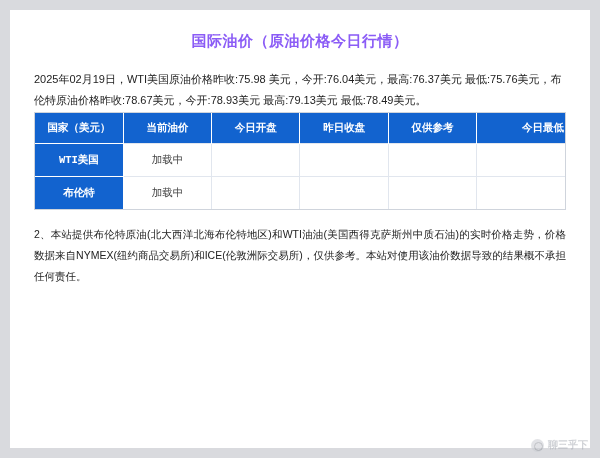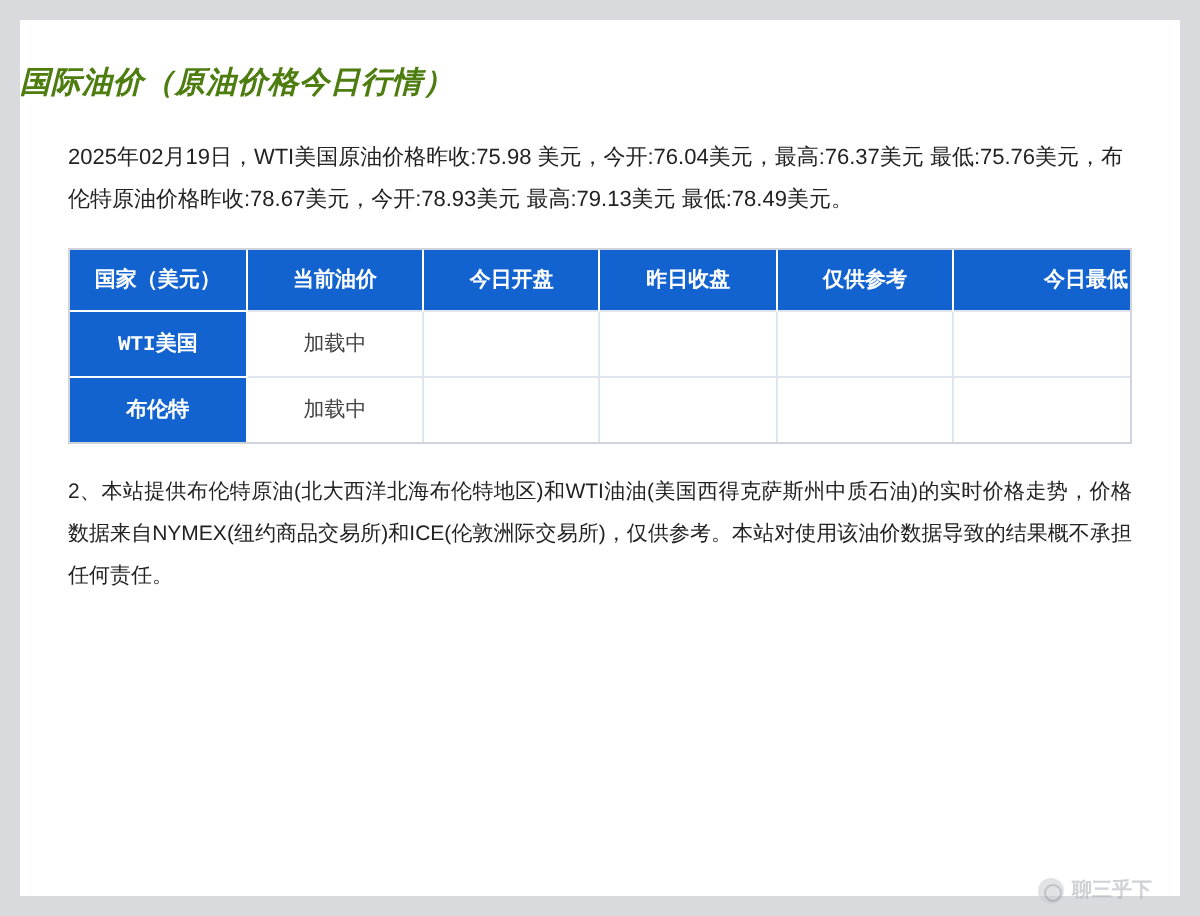--- a/index.html
+++ b/index.html
@@ -22,37 +22,36 @@
   .sheet {
     position: absolute;
     left: 10px;
     top: 10px;
     width: 580px;
     height: 438px;
     background: #ffffff;
     overflow: hidden;
   }
   .title {
-    text-align: left;
+    text-align: center;
     font-size: 15px;
     font-weight: bold;
-    color: #4d7c0f;
+    color: #8b5cf6;
     margin: 22px 0 0 0;
     letter-spacing: 0.5px;
-    font-style: italic;
   }
   .intro {
     margin: 18px 24px 0 24px;
     font-size: 11px;
     line-height: 1.95;
     color: #222;
     text-align: left;
   }
   .table-wrap {
-    margin: 12px 24px 0 24px;
+    margin: 0 24px 0 24px;
     border: 1px solid #cfd4dc;
     background: #a16207;
   }
   table.oil {
     width: 100%;
     border-collapse: collapse;
     table-layout: fixed;
   }
   table.oil th {
     background: #1263cf;
@@ -99,21 +98,21 @@
   }
   .para {
     margin: 14px 24px 0 24px;
     font-size: 10.5px;
     line-height: 2.0;
     color: #222;
     text-align: justify;
   }
   .watermark {
     position: absolute;
-    right: 24px;
+    right: 12px;
     bottom: 6px;
     display: flex;
     align-items: center;
     gap: 4px;
     opacity: 0.55;
   }
   .wm-logo {
     width: 13px;
     height: 13px;
     border-radius: 50%;

